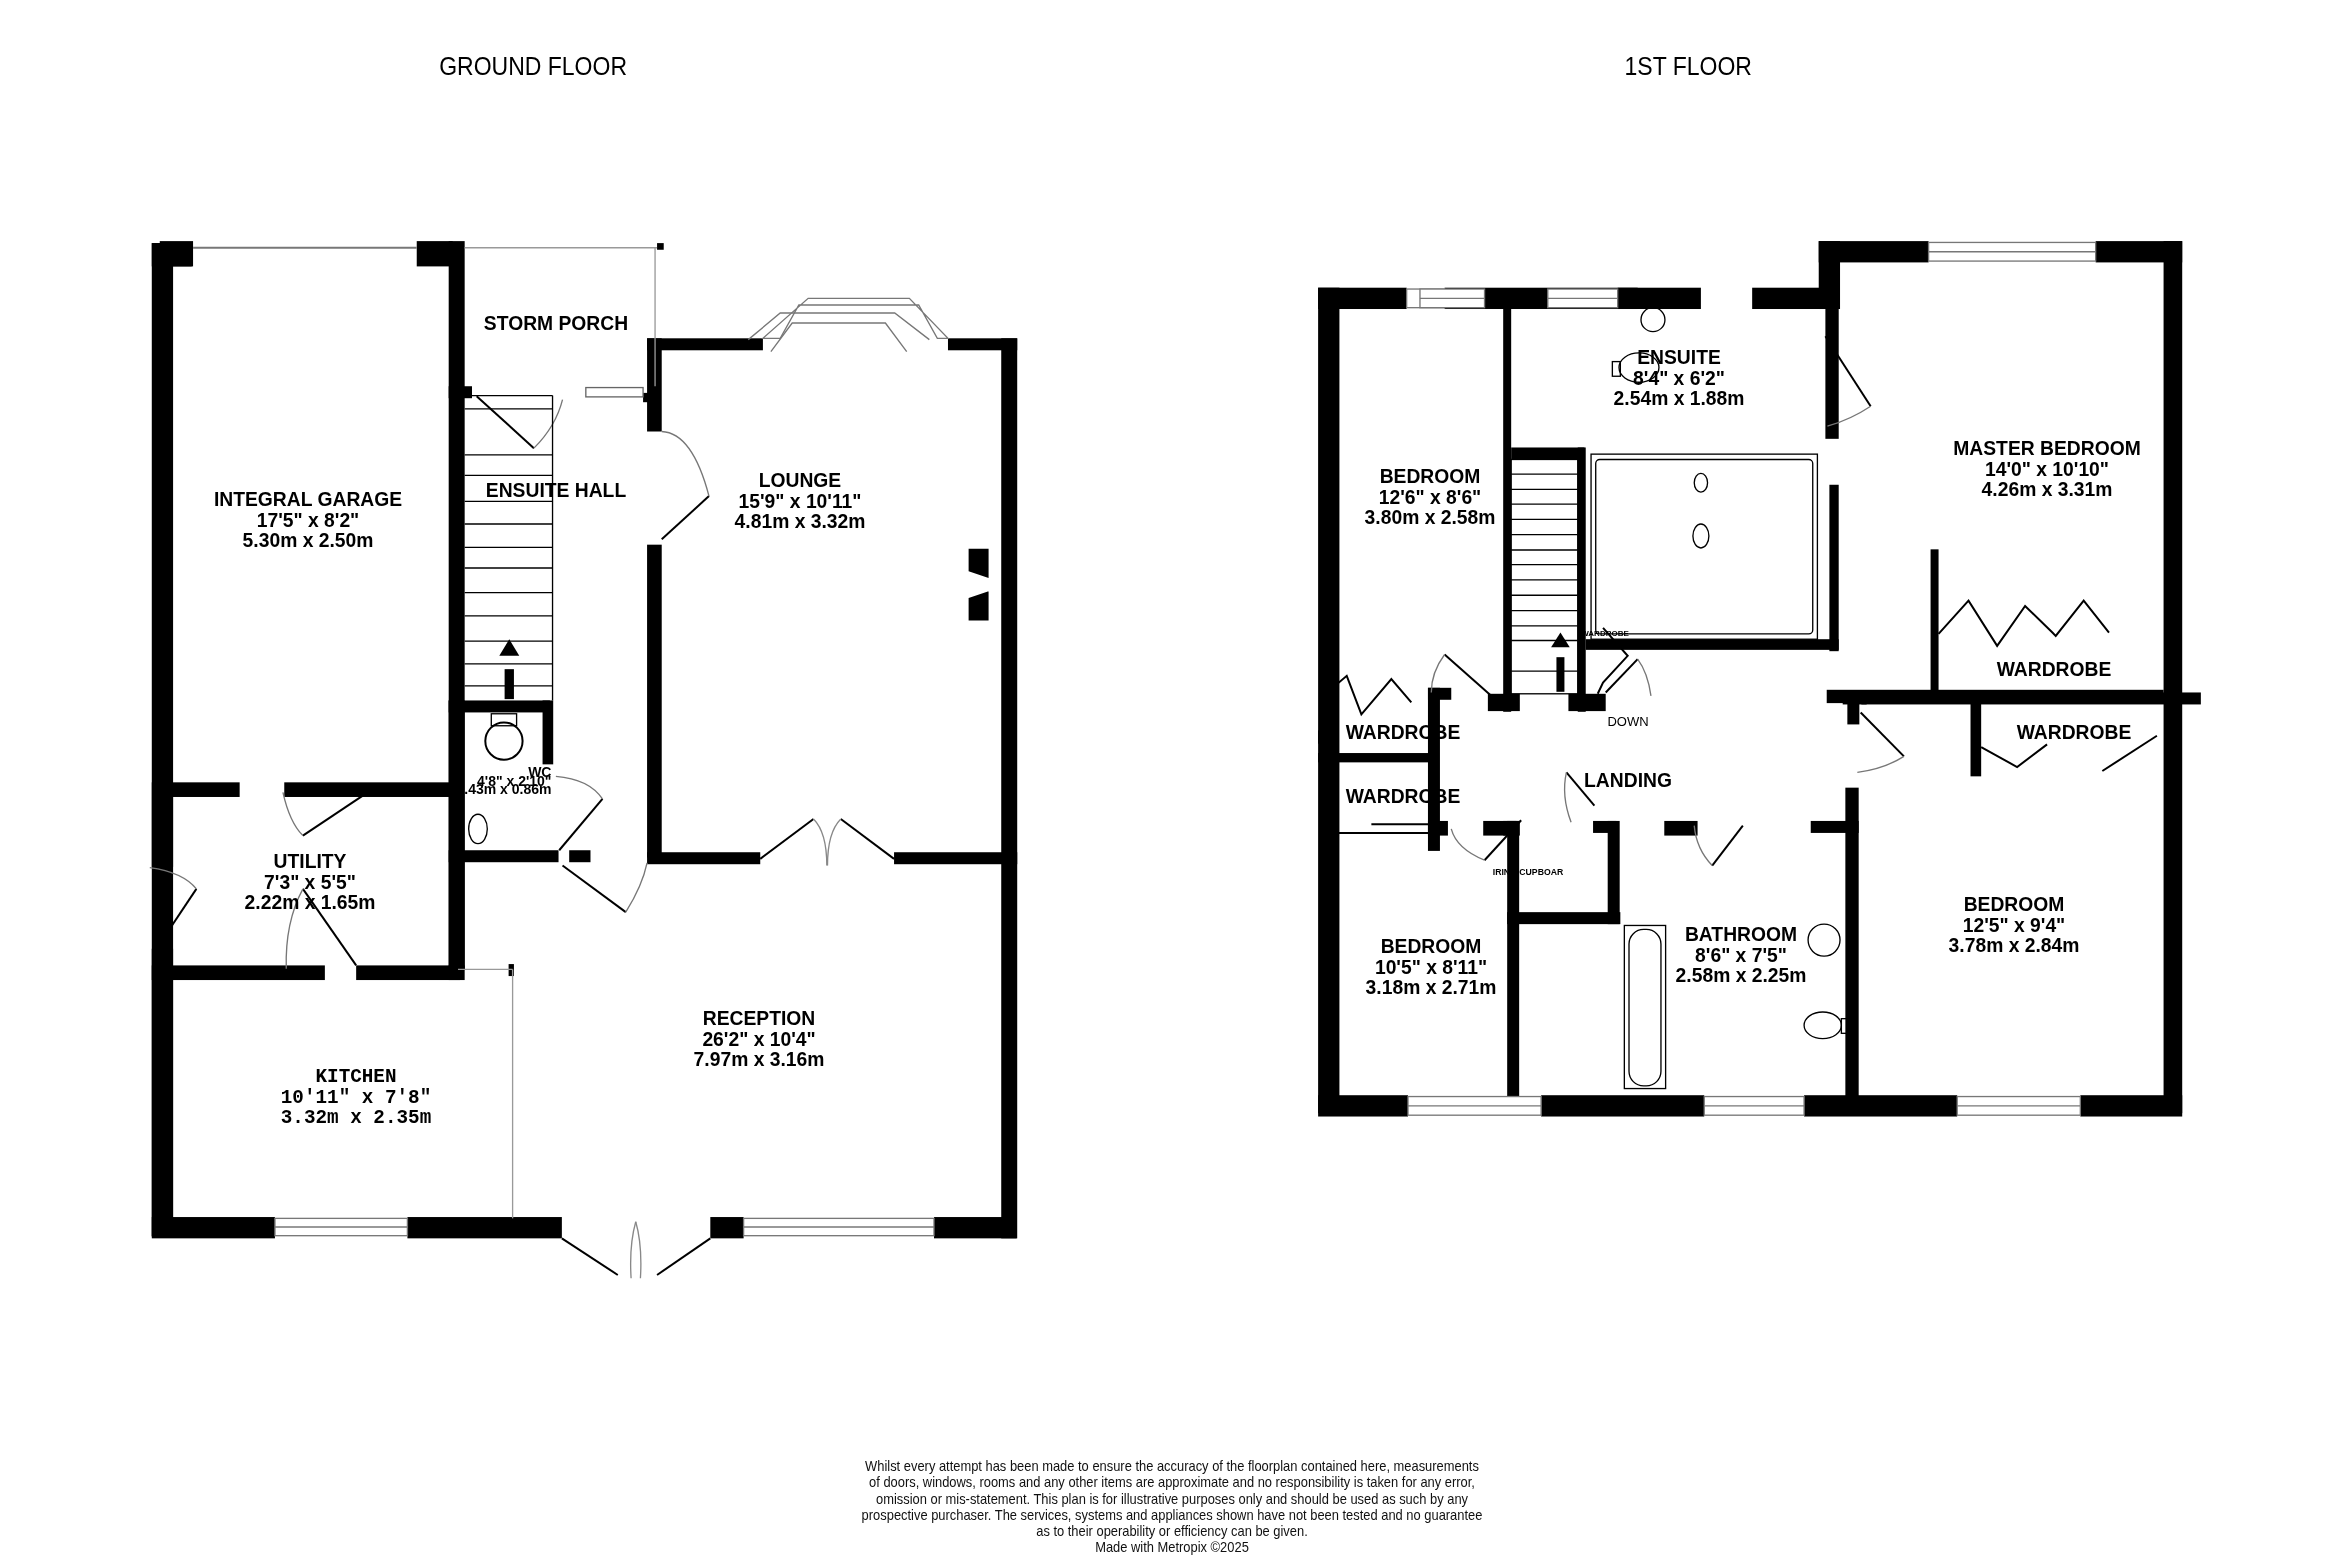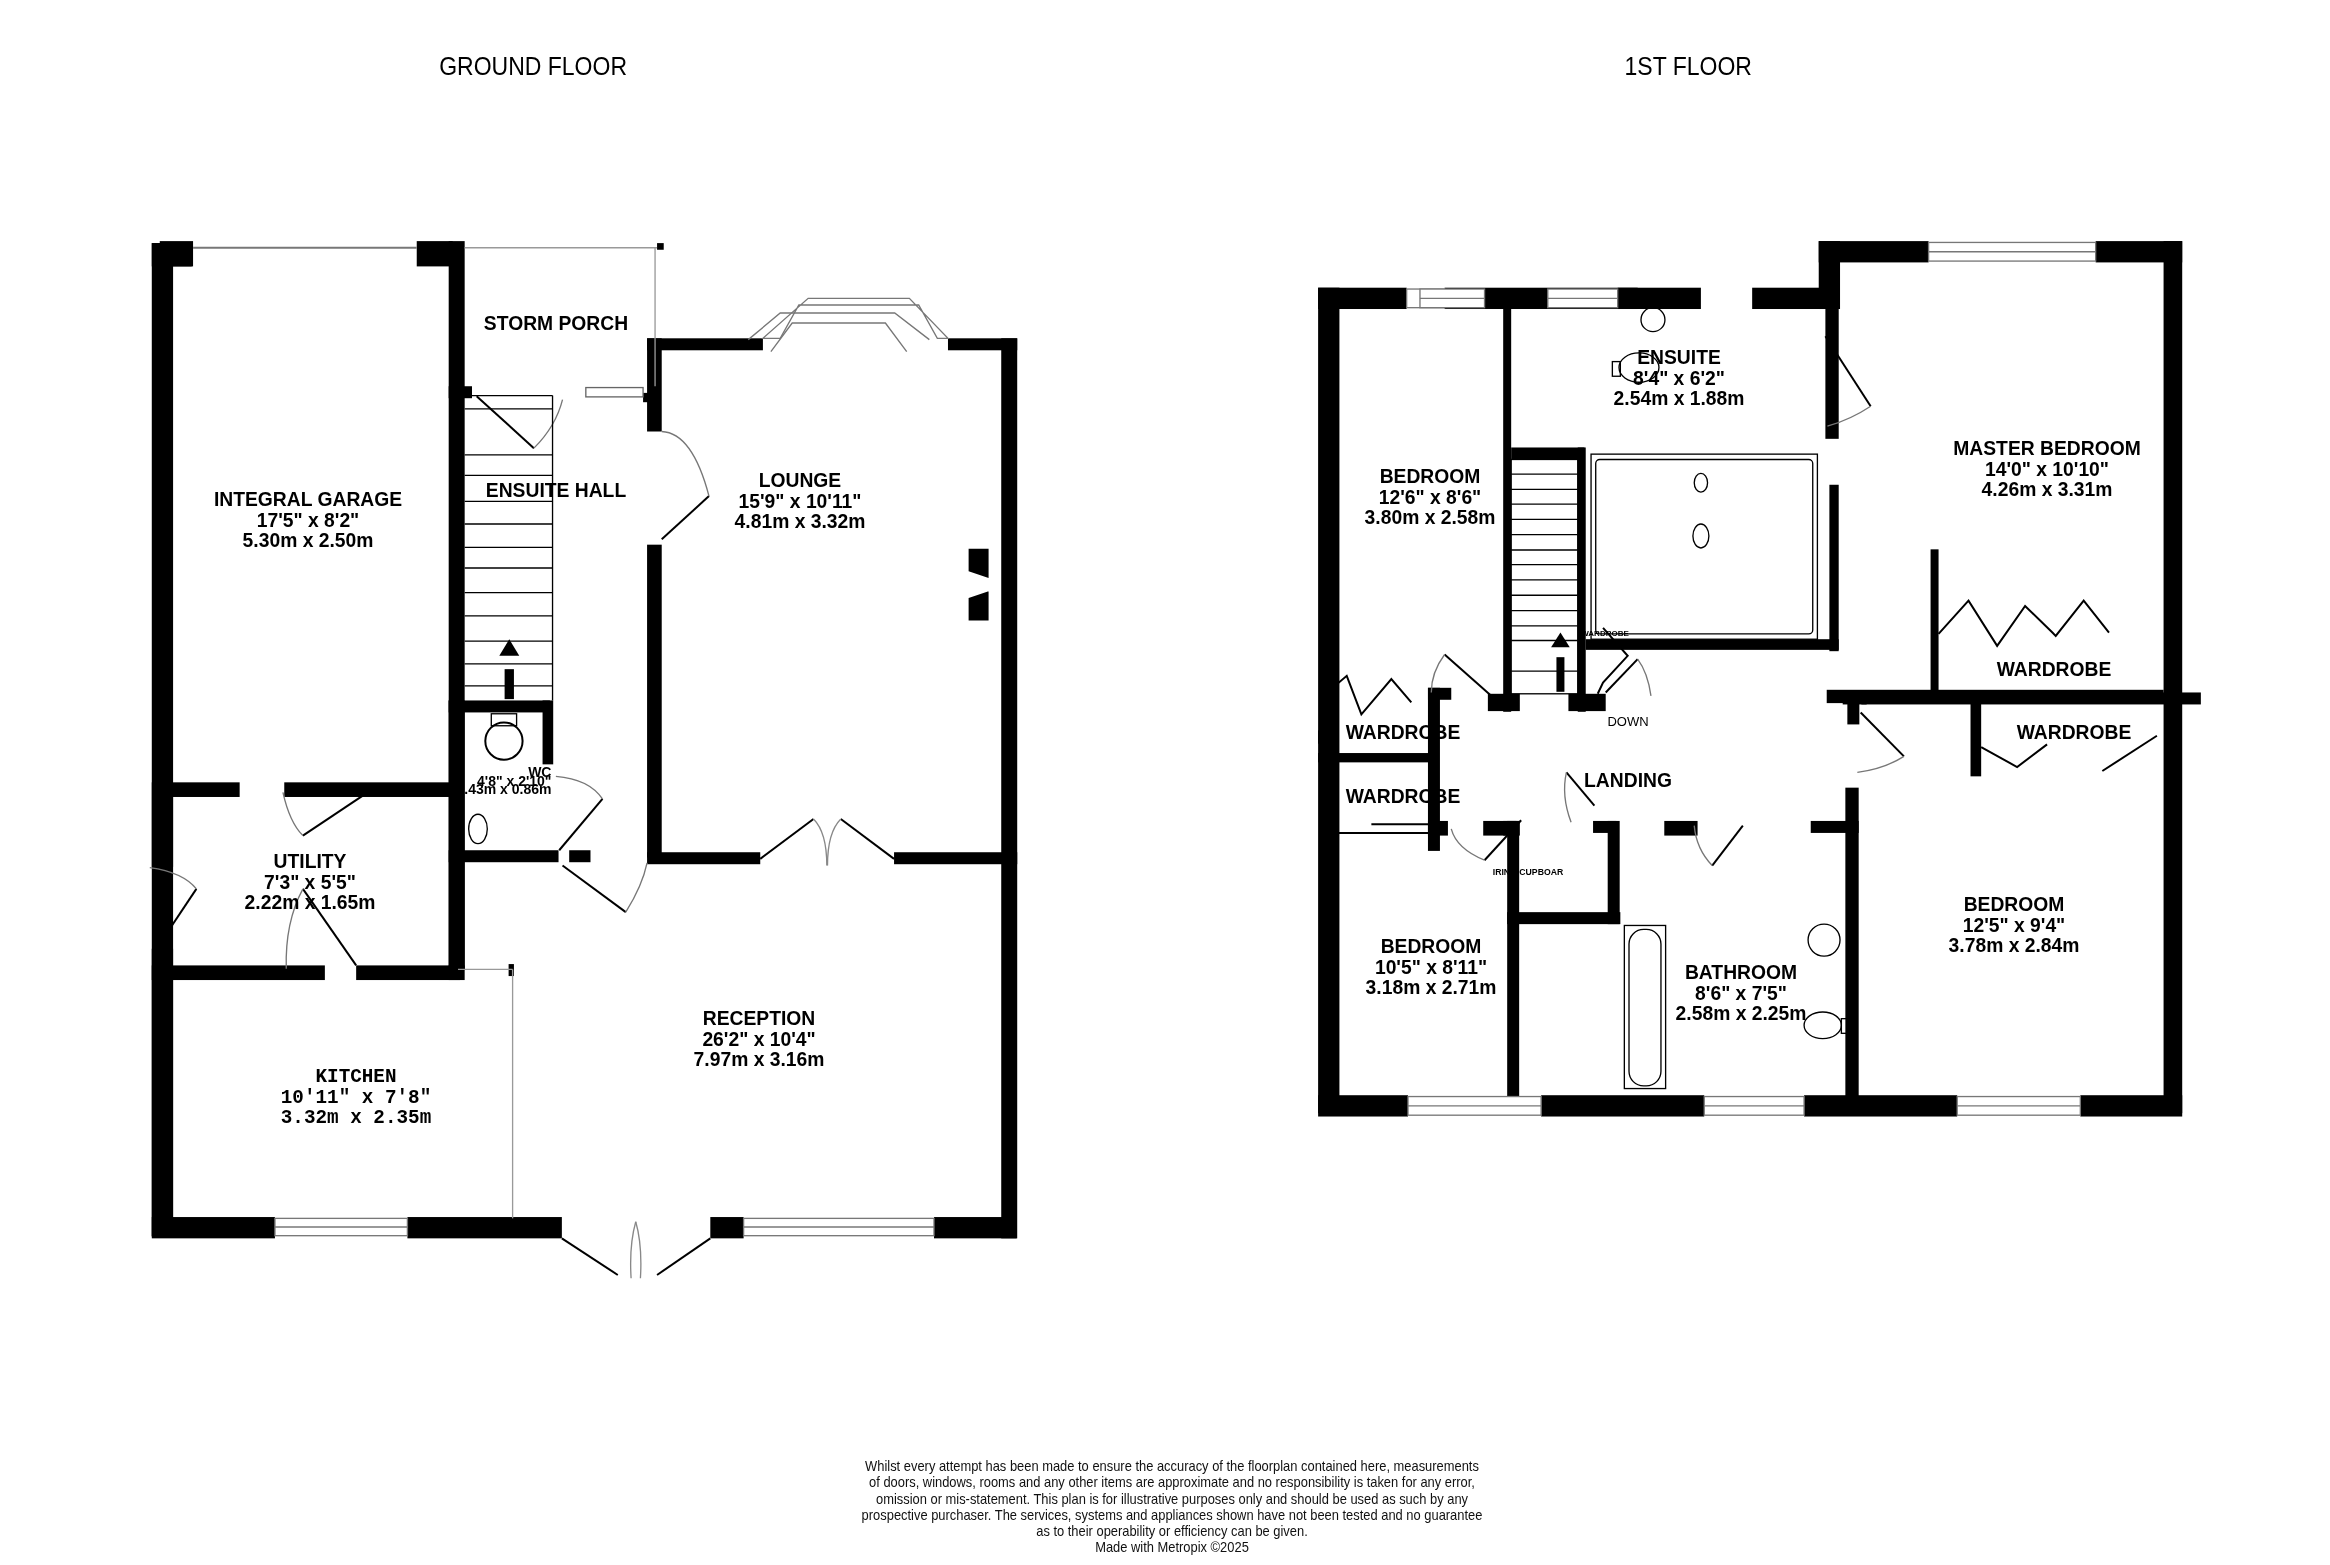--- a/index.html
+++ b/index.html
@@ -360,21 +360,21 @@
 <div class="down-label" style="left:1628px; top:714px;">DOWN</div>
 <div class="small-label" style="left:1628px; top:754px;margin-top:16px;">LANDING</div>
 <div class="micro" style="left:1528px; top:867px; font-weight:bold; font-size:8.7px;">
   <span>IRING CUPBOAR</span>
 </div>
 <div class="room-label" style="left:1431px; top:937px;">
   <div>BEDROOM</div>
   <div>10'5"  x 8'11"</div>
   <div>3.18m  x 2.71m</div>
 </div>
-<div class="room-label" style="left:1741px; top:963px;">
+<div class="room-label" style="left:1741px; top:925px;">
   <div>BATHROOM</div>
   <div>8'6"  x 7'5"</div>
   <div>2.58m  x 2.25m</div>
 </div>
 <div class="room-label" style="left:2014px; top:895px;">
   <div>BEDROOM</div>
   <div>12'5"  x 9'4"</div>
   <div>3.78m  x 2.84m</div>
 </div>
 

